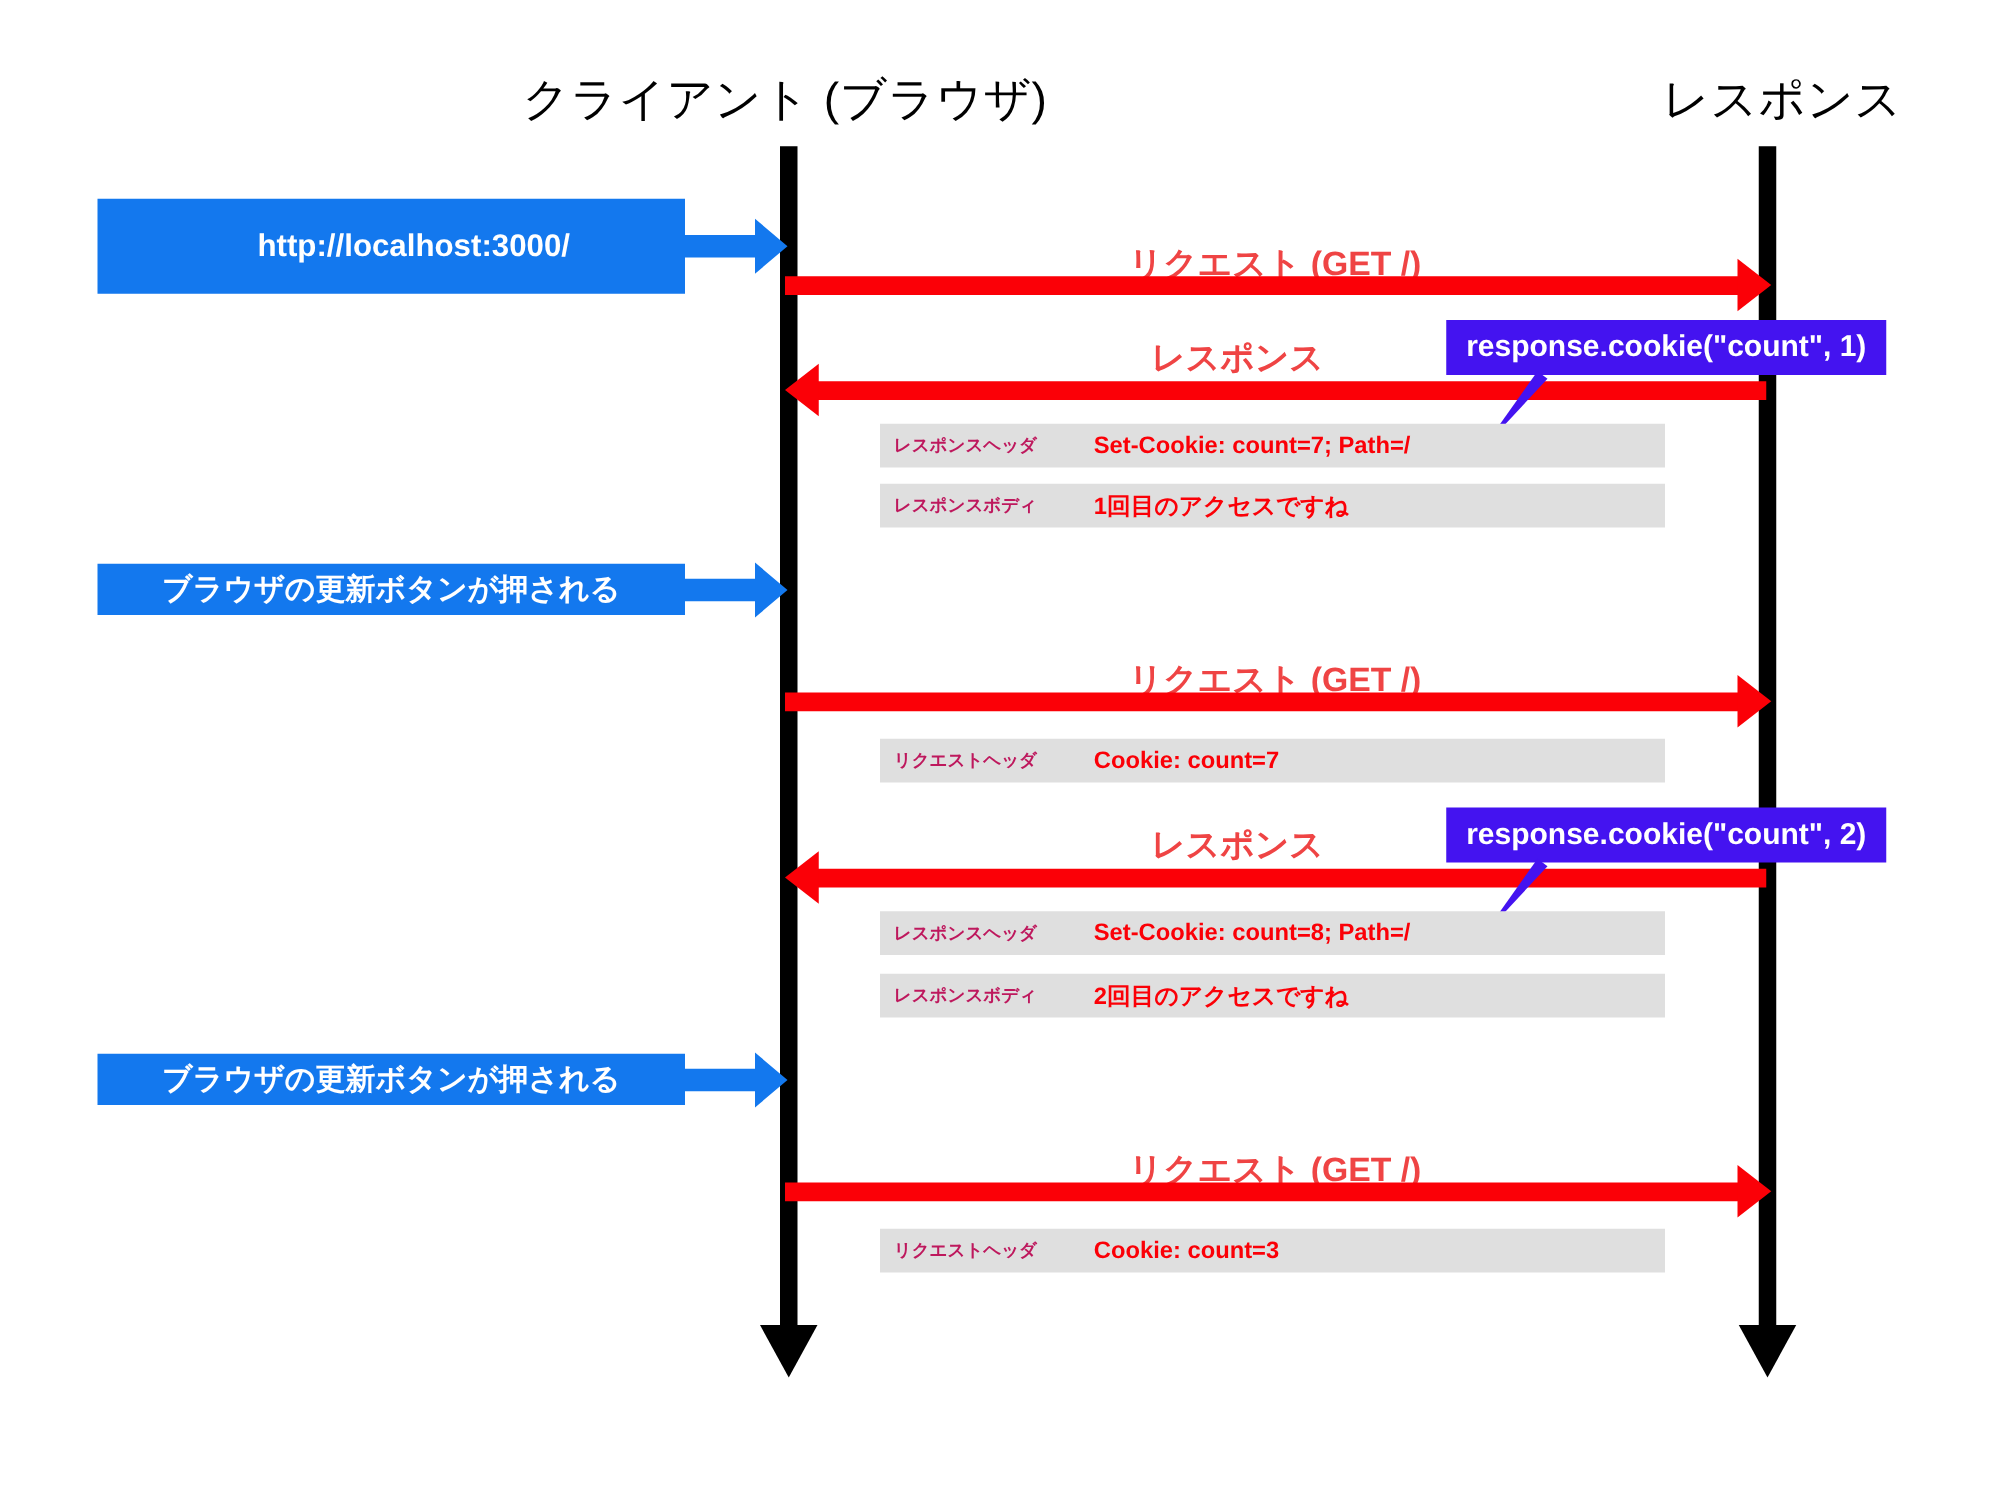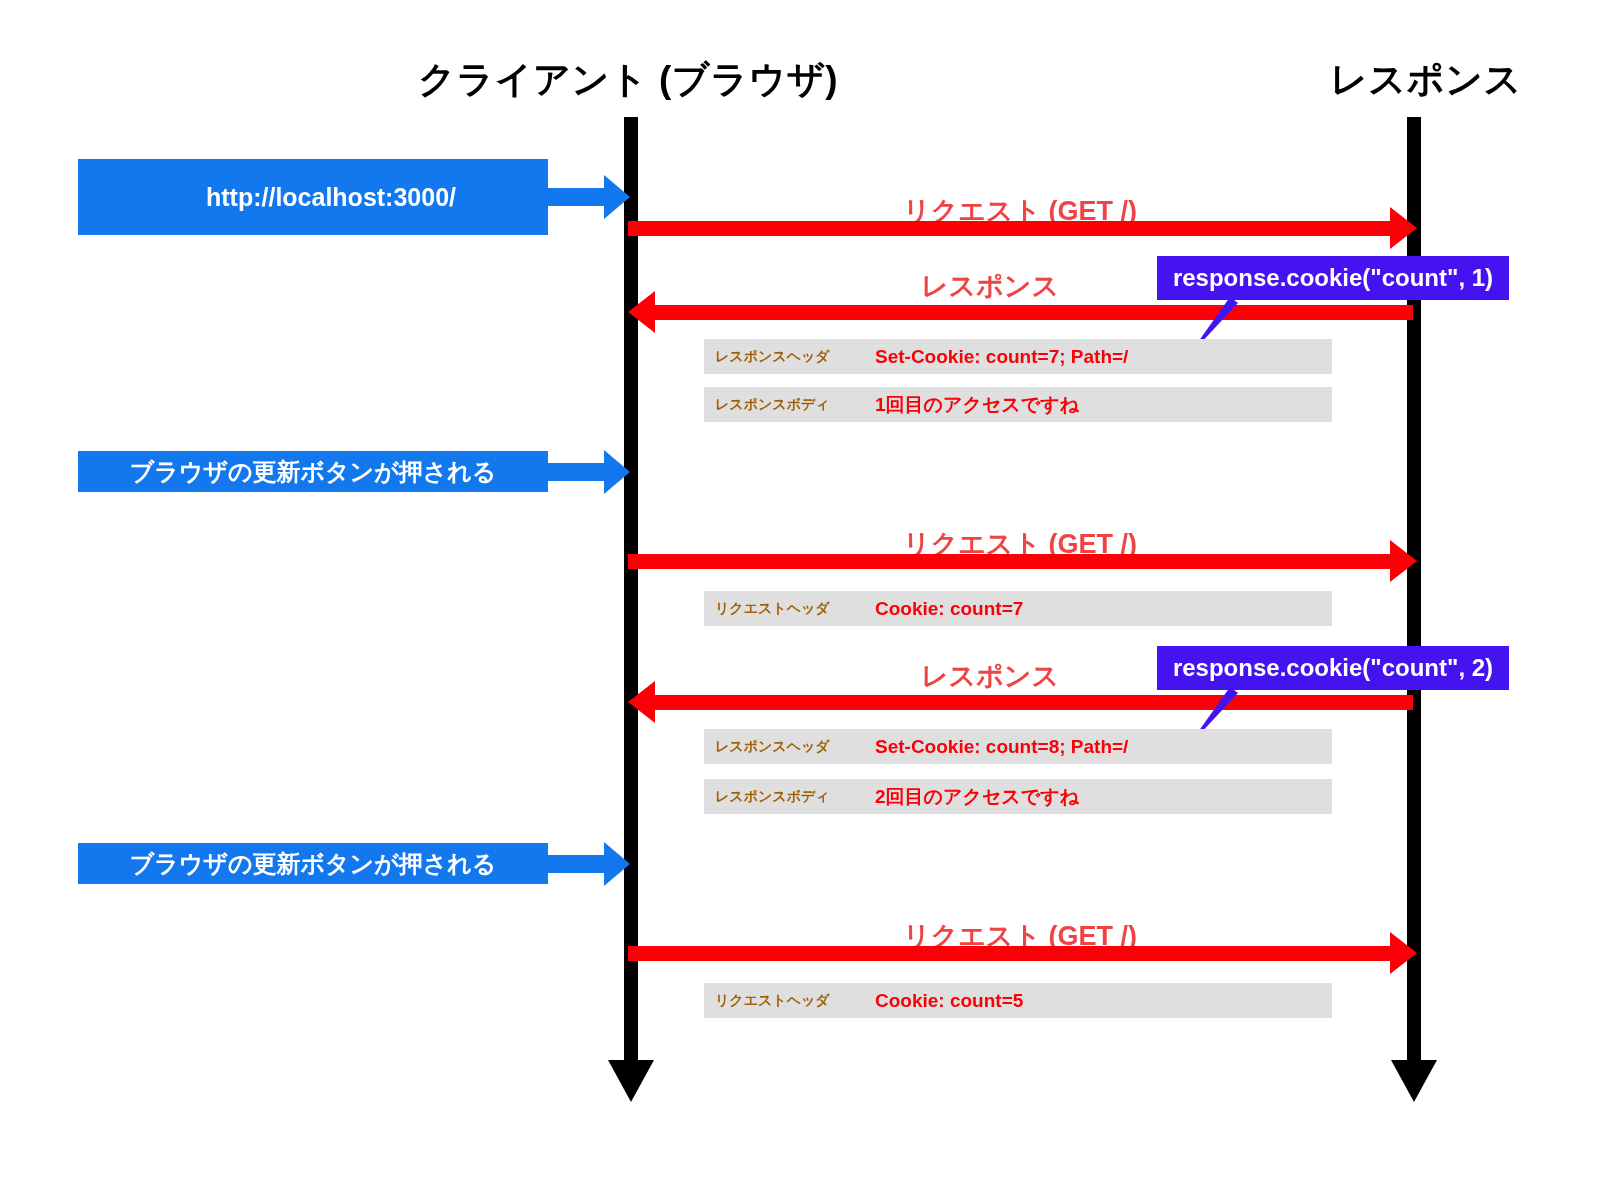--- a/index.html
+++ b/index.html
@@ -8,21 +8,21 @@
     background:#ffffff;
     font-family:"Liberation Sans","DejaVu Sans",sans-serif;
     overflow:hidden;
     position:relative;
   }
   #canvas{position:absolute;left:0;top:0;width:1600px;height:1200px;}
 
   
   .actor-label{
     position:absolute;
-    font-weight:bold;
+    font-weight:normal;
     color:#000000;
     white-space:nowrap;
     font-size:37px;
     letter-spacing:0.5px;
   }
   .actor-client{left:418px;top:55px;}
   .actor-server{left:1330px;top:55px;}
 
   
   .lifeline{
@@ -89,21 +89,21 @@
     position:absolute;
     background:#dfdfdf;
     height:35px;
     width:628px;
     left:704px;
     display:flex;
     align-items:center;
     box-sizing:border-box;
   }
   .gray-key{
-    color:#a16207;
+    color:#be185d;
     font-size:14px;
     font-weight:bold;
     margin-left:11px;
     width:160px;
     white-space:nowrap;
   }
   .gray-val{
     color:#fb0007;
     font-size:19px;
     font-weight:bold;
@@ -207,16 +207,16 @@
   </div>
   <div class="blue-shaft" style="left:548px;top:855px;width:62px;"></div>
   <div class="blue-head" style="left:604px;top:842px;"></div>
 
   <div class="red-label" style="left:760px;top:918px;width:520px;">リクエスト (GET /)</div>
   <div class="red-shaft" style="left:628px;top:946px;width:770px;"></div>
   <div class="red-head-right" style="left:1390px;top:932px;"></div>
 
   <div class="gray-row" style="top:983px;">
     <span class="gray-key">リクエストヘッダ</span>
-    <span class="gray-val">Cookie: count=5</span>
+    <span class="gray-val">Cookie: count=3</span>
   </div>
 
 </div>
 
 </body></html>

